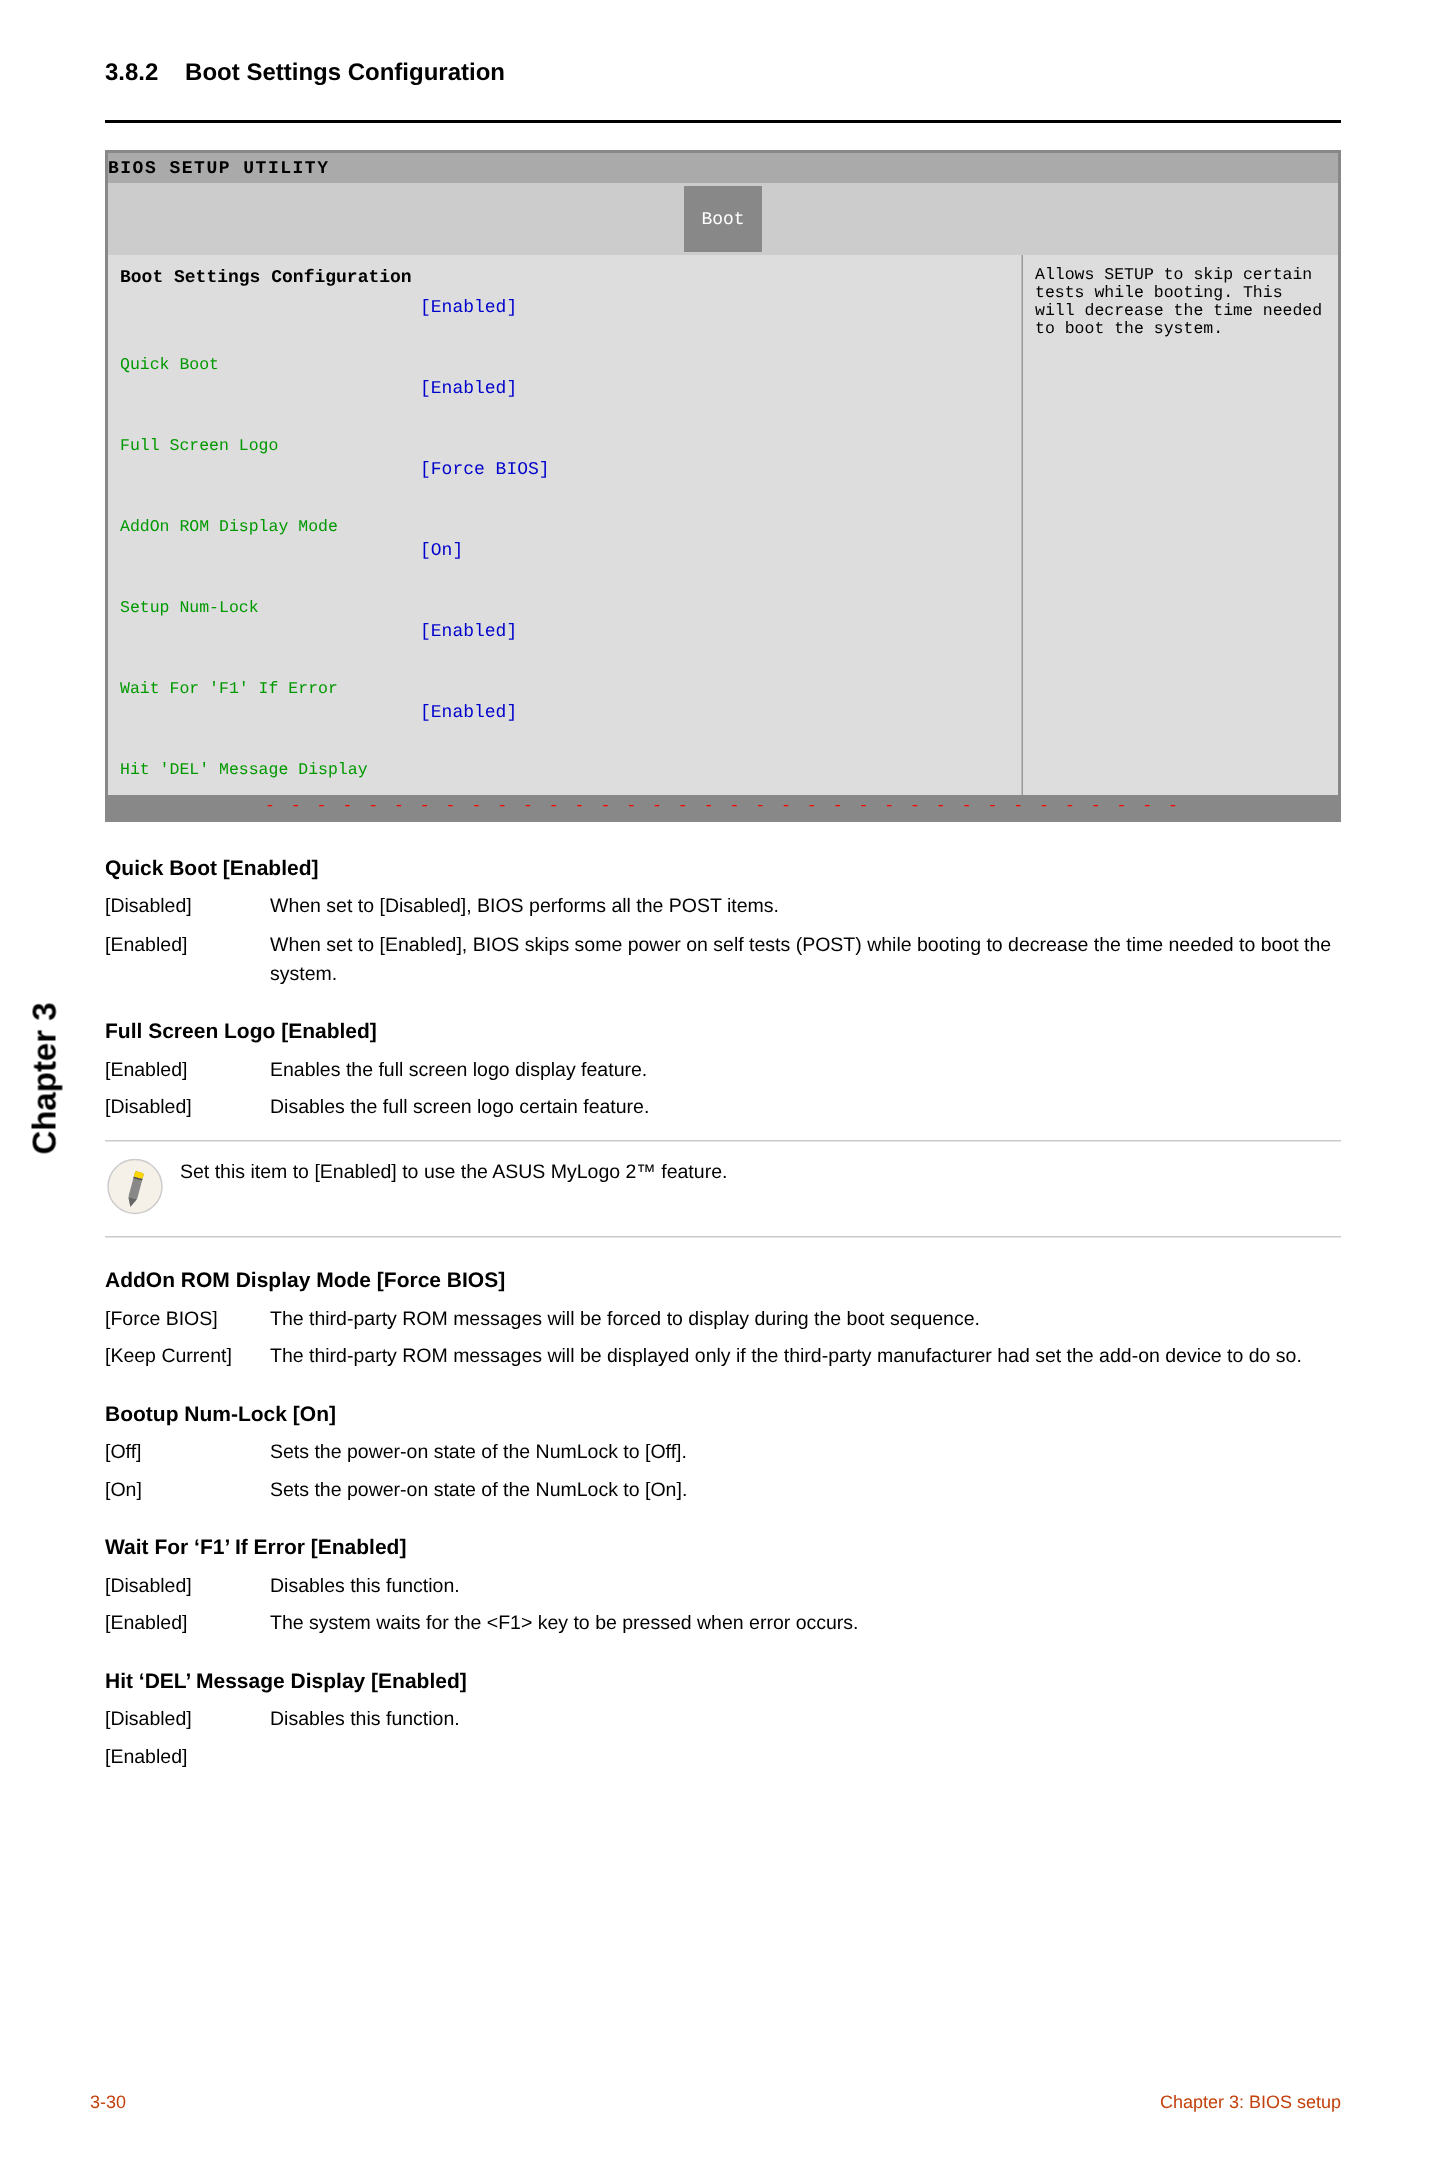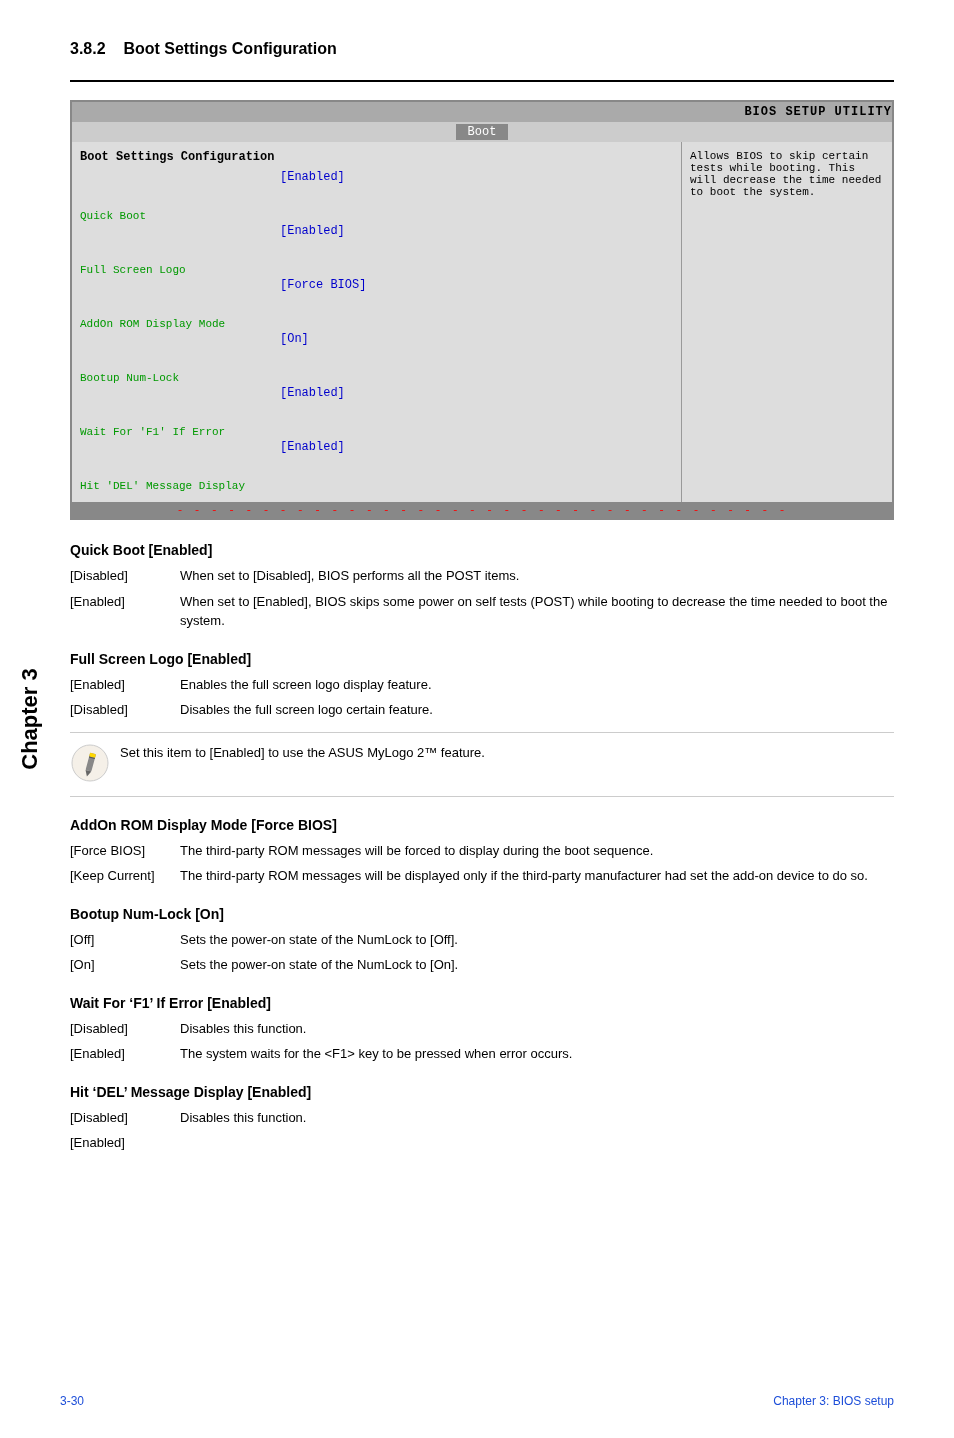--- a/index.html
+++ b/index.html
@@ -24,37 +24,37 @@
     .bios-box {
       border: 2px solid #888;
       margin-bottom: 22px;
       font-family: 'Courier New', monospace;
       font-size: 12px;
     }
 
     .bios-header {
       background: #aaa;
       color: #000;
-      text-align: right;
+      text-align: left;
       padding: 3px 0;
       font-weight: bold;
       letter-spacing: 1px;
     }
 
     .bios-tab-row {
       background: #ccc;
       display: flex;
       justify-content: center;
       padding: 2px 0;
     }
 
     .bios-tab {
       background: #888;
       color: #fff;
-      padding: 1px 12px;
+      padding: 15px 12px;
       font-size: 12px;
       text-align: center;
     }
 
     .bios-body {
       display: flex;
       background: #ddd;
     }
 
     .bios-left {
@@ -175,21 +175,21 @@
 
     .page-footer {
       position: absolute;
       bottom: 30px;
       left: 0;
       right: 0;
       display: flex;
       justify-content: space-between;
       padding: 0 60px;
       font-size: 12px;
-      color: #1d4ed8;
+      color: #c2410c;
       align-items: center;
     }
 
     .content-area {
       margin-left: 10px;
     }
   </style>
 </head>
 <body>
 
@@ -215,33 +215,33 @@
         </div>
         <div class="bios-item">
           <span class="bios-item-name">Full Screen Logo</span>
           <span class="bios-item-value">[Enabled]</span>
         </div>
         <div class="bios-item">
           <span class="bios-item-name">AddOn ROM Display Mode</span>
           <span class="bios-item-value">[Force BIOS]</span>
         </div>
         <div class="bios-item">
-          <span class="bios-item-name">Bootup Num-Lock</span>
+          <span class="bios-item-name">Setup Num-Lock</span>
           <span class="bios-item-value">[On]</span>
         </div>
         <div class="bios-item">
           <span class="bios-item-name">Wait For 'F1' If Error</span>
           <span class="bios-item-value">[Enabled]</span>
         </div>
         <div class="bios-item">
           <span class="bios-item-name">Hit 'DEL' Message Display</span>
           <span class="bios-item-value">[Enabled]</span>
         </div>
       </div>
-      <div class="bios-right">Allows BIOS to skip certain tests while booting. This will decrease the time needed to boot the system.</div>
+      <div class="bios-right">Allows SETUP to skip certain tests while booting. This will decrease the time needed to boot the system.</div>
     </div>
     <div class="bios-dashes">- - - - - - - - - - - - - - - - - - - - - - - - - - - - - - - - - - - -</div>
   </div>
 
   <div class="subsection">
     <div class="subsection-title">Quick Boot [Enabled]</div>
     <div class="definition-row">
       <div class="def-term">[Disabled]</div>
       <div class="def-desc">When set to [Disabled], BIOS performs all the POST items.</div>
     </div>

